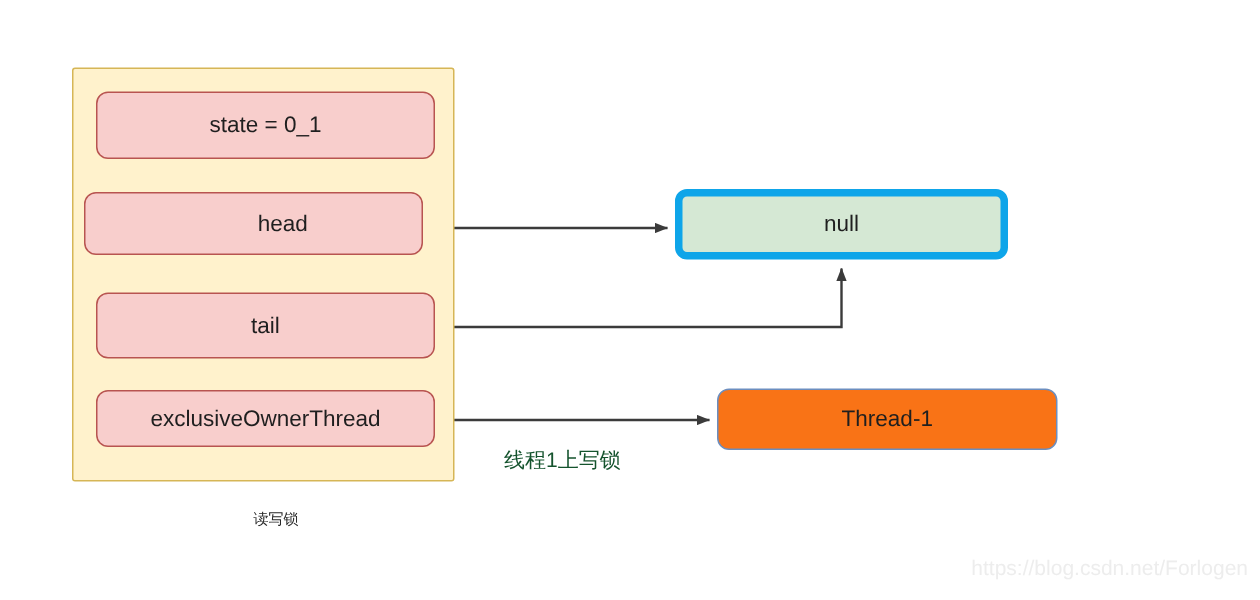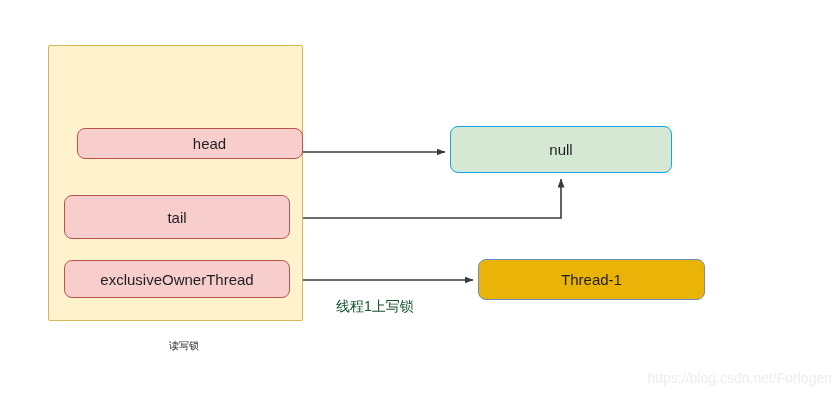--- a/index.html
+++ b/index.html
@@ -46,42 +46,42 @@
     border-radius: 2px;
   }
   
   .field-box {
     background: #f8cecc;
     border: 1px solid #b85450;
     border-radius: 8px;
     font-size: 15px;
   }
   #field-state  { left: 64px; top: 61px;  width: 226px; height: 45px; }
-  #field-head   { left: 77px; top: 128px; width: 226px; height: 31px; padding-left: 39px; }
+  #field-head   { left: 56px; top: 128px; width: 226px; height: 42px; padding-left: 39px; }
   #field-tail   { left: 64px; top: 195px; width: 226px; height: 44px; }
   #field-owner  { left: 64px; top: 260px; width: 226px; height: 38px; }
 
   
   #node-null {
     left: 450px;
     top: 126px;
     width: 222px;
     height: 47px;
     background: #d5e8d4;
-    border: 1px solid #0ea5e9;
+    border: 5px solid #0ea5e9;
     border-radius: 8px;
     font-size: 15px;
   }
   
   #node-thread {
     left: 478px;
     top: 259px;
     width: 227px;
     height: 41px;
-    background: #eab308;
+    background: #f97316;
     border: 1px solid #6c8ebf;
     border-radius: 8px;
     font-size: 15px;
   }
   
   #edge-label-write-lock {
     left: 336px;
     top: 296px;
     width: 120px;
     height: 22px;
@@ -131,20 +131,21 @@
       <path d="M 290 218 L 561 218 L 561 179" stroke="#3b3b3b" stroke-width="1.6" fill="none" marker-end="url(#arrowhead)"></path>
     </g>
 
     <g>
       <path d="M 290 280 L 473 280" stroke="#3b3b3b" stroke-width="1.6" fill="none" marker-end="url(#arrowhead)"></path>
     </g>
   </svg>
 
   <div class="node" id="lock-container"></div>
 
+  <div class="node field-box" id="field-state">state = 0_1</div>
 
   <div class="node field-box" id="field-head">head</div>
 
   <div class="node field-box" id="field-owner">exclusiveOwnerThread</div>
 
   <div class="node field-box" id="field-tail">tail</div>
 
   <div class="node" id="node-null">null</div>
 
   <div class="node" id="node-thread">Thread-1</div>

